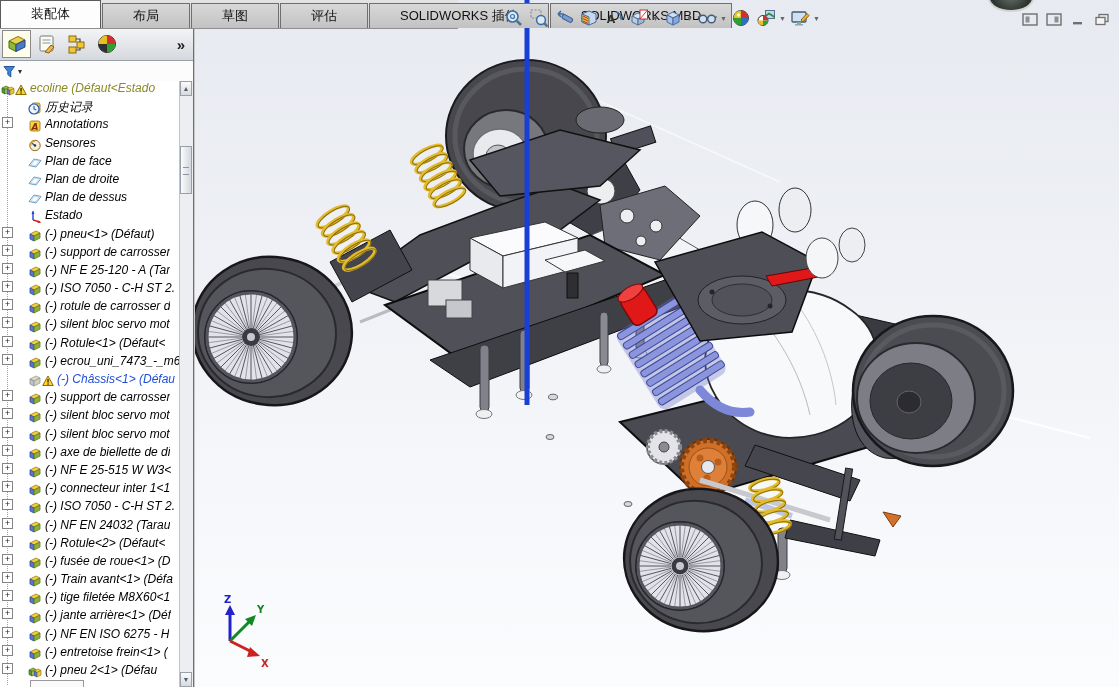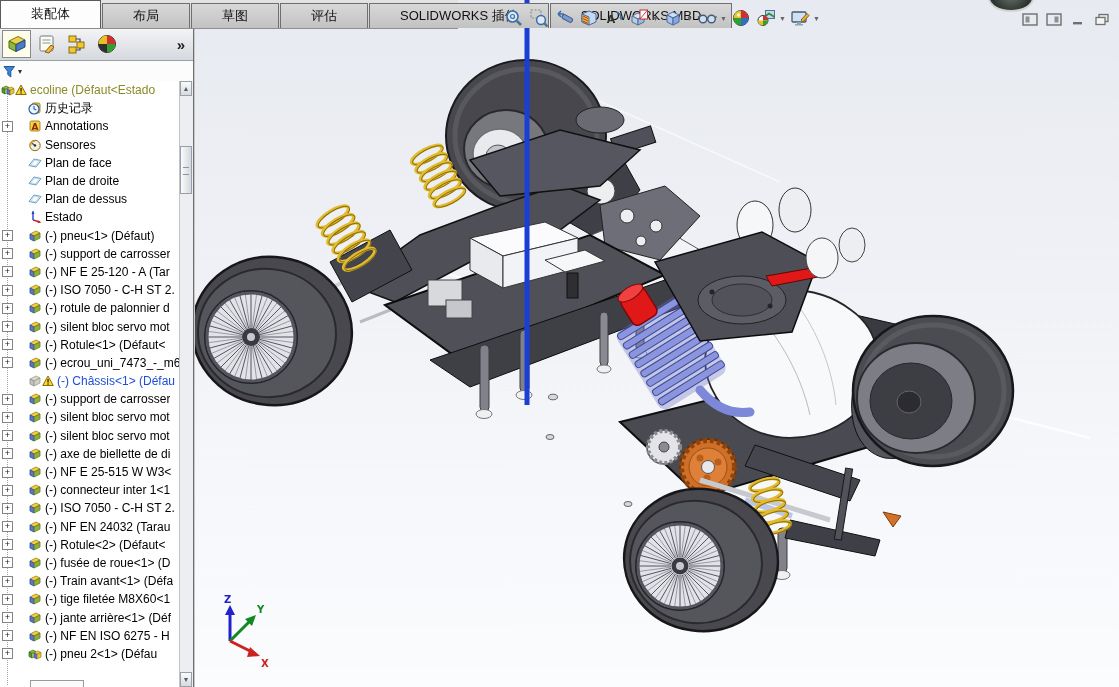--- a/index.html
+++ b/index.html
@@ -23,22 +23,22 @@
   #panel-tabs{height:32px;background:linear-gradient(#f4f5f7,#d5d8dd);border-bottom:1px solid #9aa0a8;
               display:flex;align-items:center;padding-left:2px;}
   .ptab{width:27px;height:26px;display:flex;align-items:center;justify-content:center;
         border:1px solid transparent;margin-right:1px;}
   .ptab.active{background:#fdfdea;border-color:#8a8a8a;box-shadow:inset 0 0 2px #fff;}
   #panel-overflow{margin-left:auto;margin-right:8px;font-size:15px;font-weight:bold;color:#222;}
   #filter-row{height:20px;border-bottom:1px solid #b9bdc2;background:#fcfcfd;
               display:flex;align-items:center;padding-left:3px;gap:2px;}
   #tree{position:absolute;left:0;top:53px;right:13px;bottom:0;overflow:hidden;background:#fff;}
   #tree-guide{position:absolute;left:7px;top:10px;bottom:2px;border-left:1px dotted #a0a0a0;}
-  .trow{height:18.2px;display:flex;align-items:center;position:relative;white-space:nowrap;
-        font-size:12px;color:#000;}
+  .trow{height:18.2px;display:flex;position:relative;white-space:nowrap;
+        font-size:12px;color:#000;font-style:italic;}
   .trow .lbl{margin-left:3px;overflow:hidden;}
   .exp{position:absolute;left:2px;width:9px;height:9px;background:#fff;border:1px solid #848484;
        font-size:9px;line-height:8px;text-align:center;color:#222;z-index:2;}
   .exp::before{content:"+";}
   .ind1{padding-left:28px;}
   .ind0{padding-left:1px;}
   .ic{display:inline-flex;align-items:center;justify-content:center;flex:none;}
   .ic svg{display:block;}
   
   #tree-scroll{position:absolute;right:0;top:53px;bottom:0;width:13px;background:#eceef1;
@@ -740,21 +740,21 @@
       </div>
       <div class="trow ind1">
         <span class="exp"></span>
         <span class="ic">
           <svg width="14" height="14" viewBox="0 0 14 14">
             <path d="M2,5 L8,2 L12,4 L6,7 Z" fill="#f3cf3e" stroke="#9a7d10" stroke-width=".8"></path>
             <path d="M2,5 L6,7 L6,12 L2,10 Z" fill="#5a77d6" stroke="#2c4aa0" stroke-width=".8"></path>
             <path d="M6,7 L12,4 L12,9 L6,12 Z" fill="#8fae3e" stroke="#5c7a1a" stroke-width=".8"></path>
           </svg>
         </span>
-        <span class="lbl">(-) rotule de palonnier d</span>
+        <span class="lbl">(-) rotule de carrosser d</span>
       </div>
       <div class="trow ind1">
         <span class="exp"></span>
         <span class="ic">
           <svg width="14" height="14" viewBox="0 0 14 14">
             <path d="M2,5 L8,2 L12,4 L6,7 Z" fill="#f3cf3e" stroke="#9a7d10" stroke-width=".8"></path>
             <path d="M2,5 L6,7 L6,12 L2,10 Z" fill="#5a77d6" stroke="#2c4aa0" stroke-width=".8"></path>
             <path d="M6,7 L12,4 L12,9 L6,12 Z" fill="#8fae3e" stroke="#5c7a1a" stroke-width=".8"></path>
           </svg>
         </span>
@@ -945,20 +945,31 @@
       <div class="trow ind1">
         <span class="exp"></span>
         <span class="ic">
           <svg width="14" height="14" viewBox="0 0 14 14">
             <path d="M2,5 L8,2 L12,4 L6,7 Z" fill="#f3cf3e" stroke="#9a7d10" stroke-width=".8"></path>
             <path d="M2,5 L6,7 L6,12 L2,10 Z" fill="#5a77d6" stroke="#2c4aa0" stroke-width=".8"></path>
             <path d="M6,7 L12,4 L12,9 L6,12 Z" fill="#8fae3e" stroke="#5c7a1a" stroke-width=".8"></path>
           </svg>
         </span>
         <span class="lbl">(-) NF EN ISO 6275 - H</span>
+      </div>
+      <div class="trow ind1">
+        <span class="exp"></span>
+        <span class="ic">
+          <svg width="14" height="14" viewBox="0 0 14 14">
+            <path d="M2,5 L8,2 L12,4 L6,7 Z" fill="#f3cf3e" stroke="#9a7d10" stroke-width=".8"></path>
+            <path d="M2,5 L6,7 L6,12 L2,10 Z" fill="#5a77d6" stroke="#2c4aa0" stroke-width=".8"></path>
+            <path d="M6,7 L12,4 L12,9 L6,12 Z" fill="#8fae3e" stroke="#5c7a1a" stroke-width=".8"></path>
+          </svg>
+        </span>
+        <span class="lbl">(-) entretoise frein&lt;1&gt; (</span>
       </div>
       <div class="trow ind1">
         <span class="exp"></span>
         <span class="ic">
           <svg width="14" height="14" viewBox="0 0 14 14">
             <path d="M1,5 L5,3 L8,4.5 L4,6.5 Z" fill="#8fbe3e" stroke="#4a701a" stroke-width=".7"></path>
             <path d="M1,5 L4,6.5 L4,11 L1,9.5 Z" fill="#5a9a2e" stroke="#37641a" stroke-width=".7"></path>
             <path d="M4,6.5 L8,4.5 L8,9 L4,11 Z" fill="#cfe36a" stroke="#4a701a" stroke-width=".7"></path>
             <path d="M6,6 L10,4 L13,5.5 L9,7.5 Z" fill="#f3cf3e" stroke="#9a7d10" stroke-width=".7"></path>
             <path d="M6,6 L9,7.5 L9,12 L6,10.5 Z" fill="#5a77d6" stroke="#2c4aa0" stroke-width=".7"></path>

